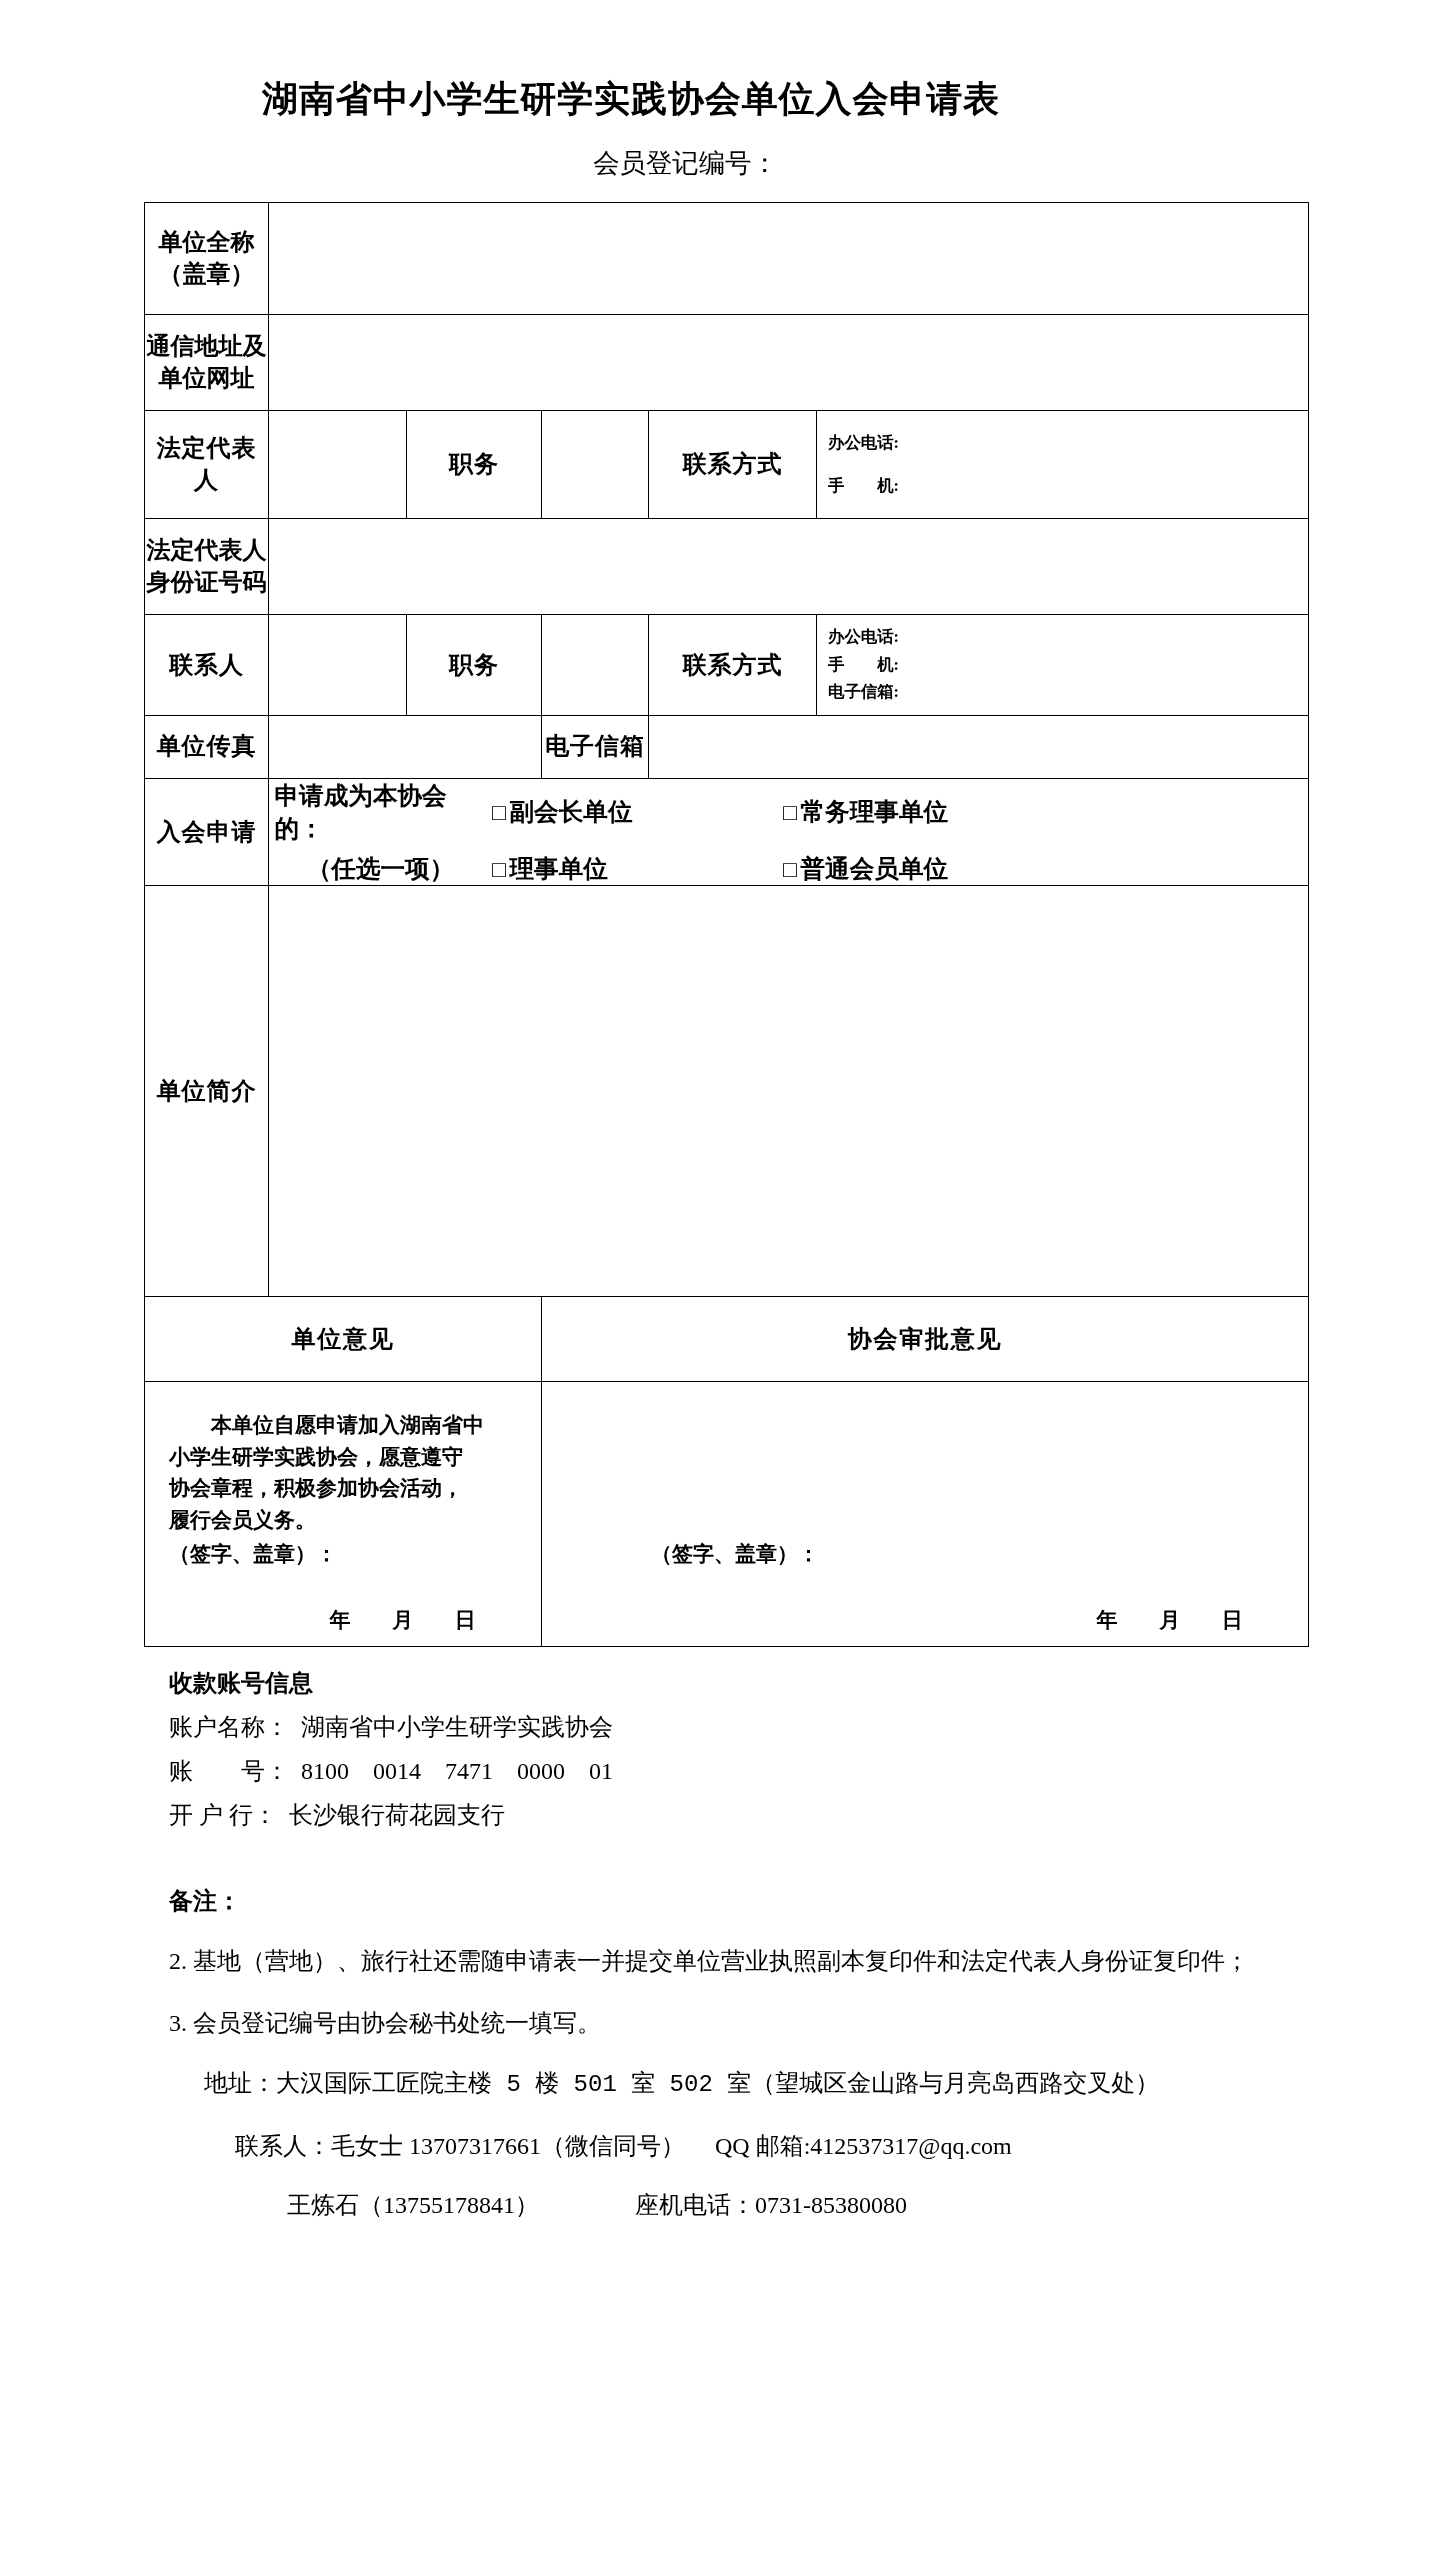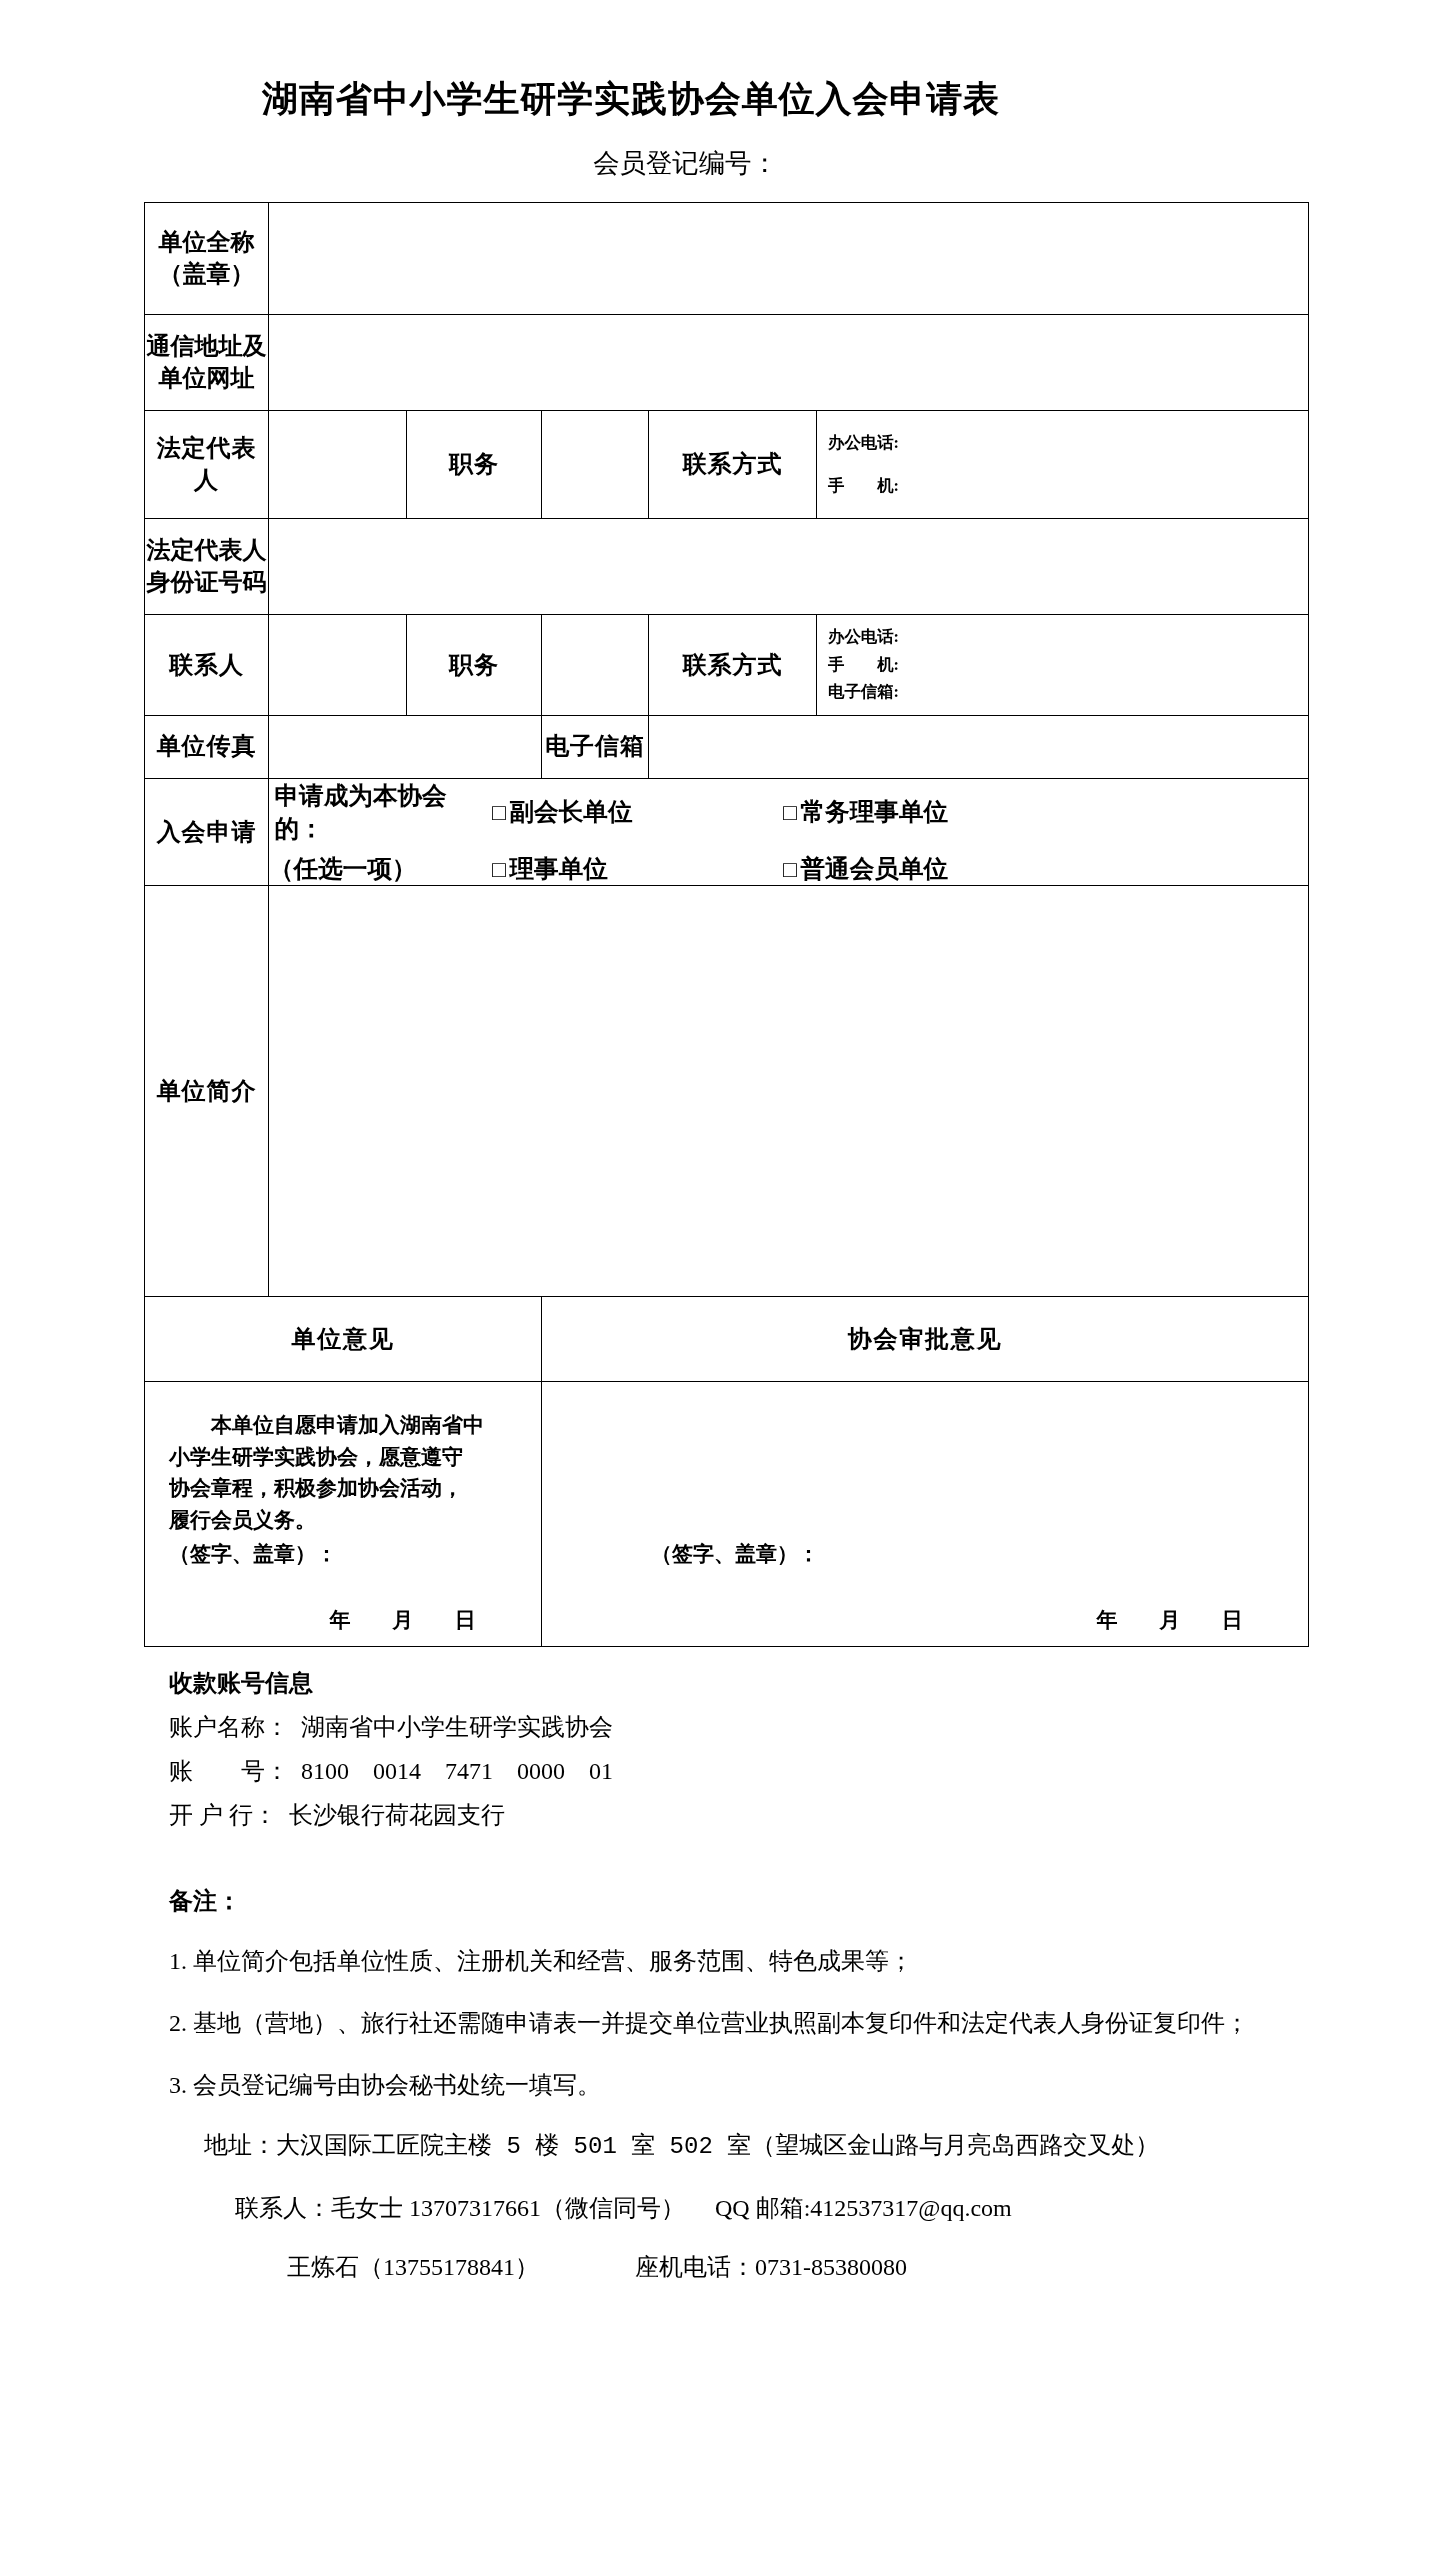--- a/index.html
+++ b/index.html
@@ -90,21 +90,21 @@
   }
   .apply-grid {
     display: grid;
     grid-template-columns: 223px 291px 1fr;
     align-items: center;
     row-gap: 7.3px;
     font-size: 24.6px;
     font-weight: bold;
   }
   .apply-grid .c-left { text-align: left; padding-left: 5.5px; }
-  .apply-grid .c-left.indent { text-align: left; padding-left: 0; }
+  .apply-grid .c-left.indent { text-align: center; padding-left: 0; }
   .chk::before {
     content: "\25A1";
     font-size: 23px;
     margin-right: 3.6px;
   }
 
   .intro-body { height: 410px; }
 
   .opinion-head {
     text-align: center;
@@ -325,21 +325,20 @@
 
   <div class="bank">
     <div class="b-title">收款账号信息</div>
     <div class="b-row">账户名称：  湖南省中小学生研学实践协会</div>
     <div class="b-row">账　　号：  8100　0014　7471　0000　01</div>
     <div class="b-row">开 户 行：  长沙银行荷花园支行</div>
   </div>
 
   <div class="notes">
     <div class="n-head">备注：</div>
-    <div class="n-item">1. 单位简介包括单位性质、注册机关和经营、服务范围、特色成果等；</div>
     <div class="n-item">2. 基地（营地）、旅行社还需随申请表一并提交单位营业执照副本复印件和法定代表人身份证复印件；</div>
     <div class="n-item">3. 会员登记编号由协会秘书处统一填写。</div>
     <div class="n-sub wide">地址：大汉国际工匠院主楼 5 楼 501 室 502 室（望城区金山路与月亮岛西路交叉处）</div>
     <div class="contact-row">联系人：毛女士 13707317661（微信同号）　 QQ 邮箱:412537317@qq.com</div>
     <div class="contact-row2">王炼石（13755178841）　　　　座机电话：0731-85380080</div>
   </div>
 
 </div>
 
 

